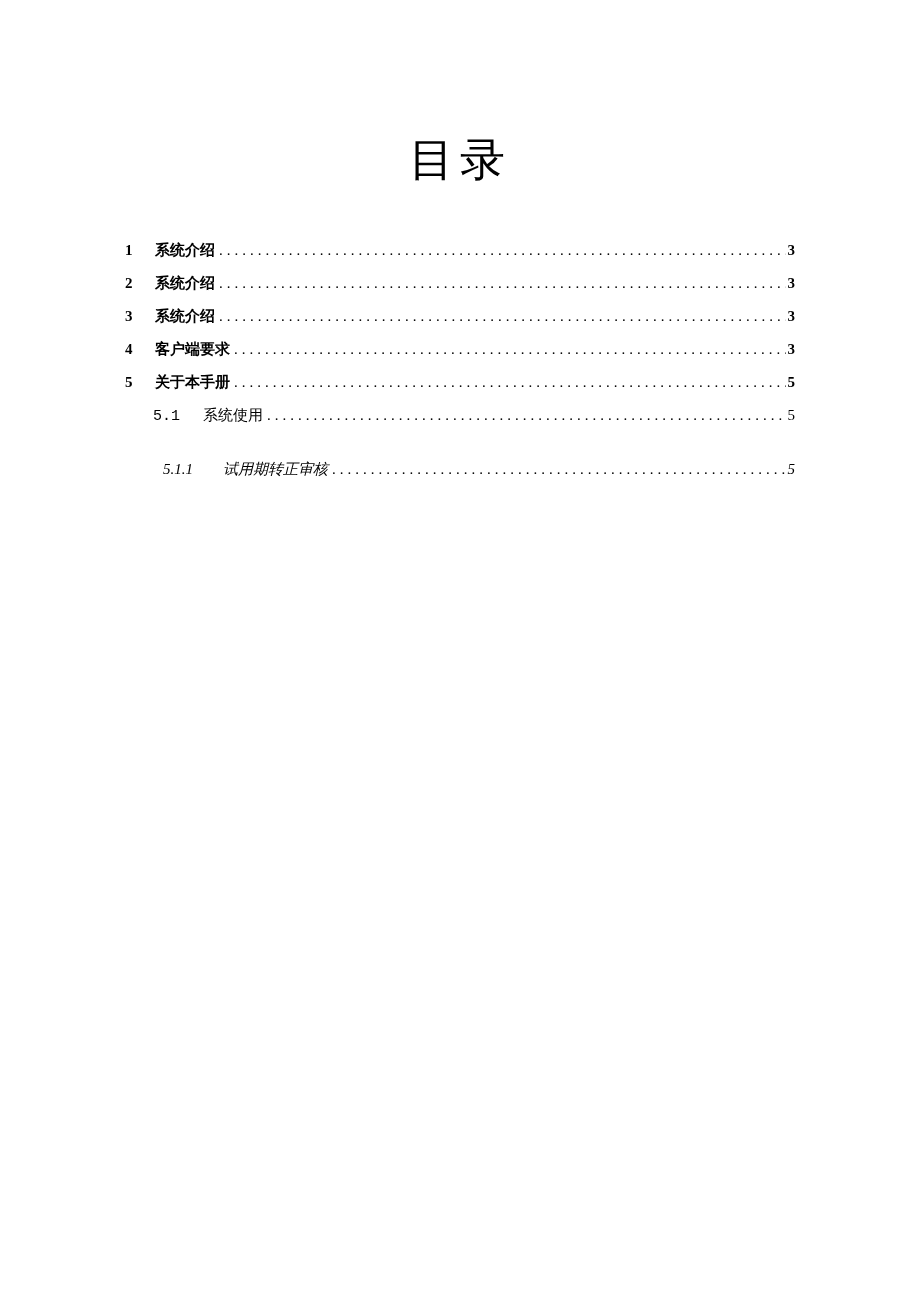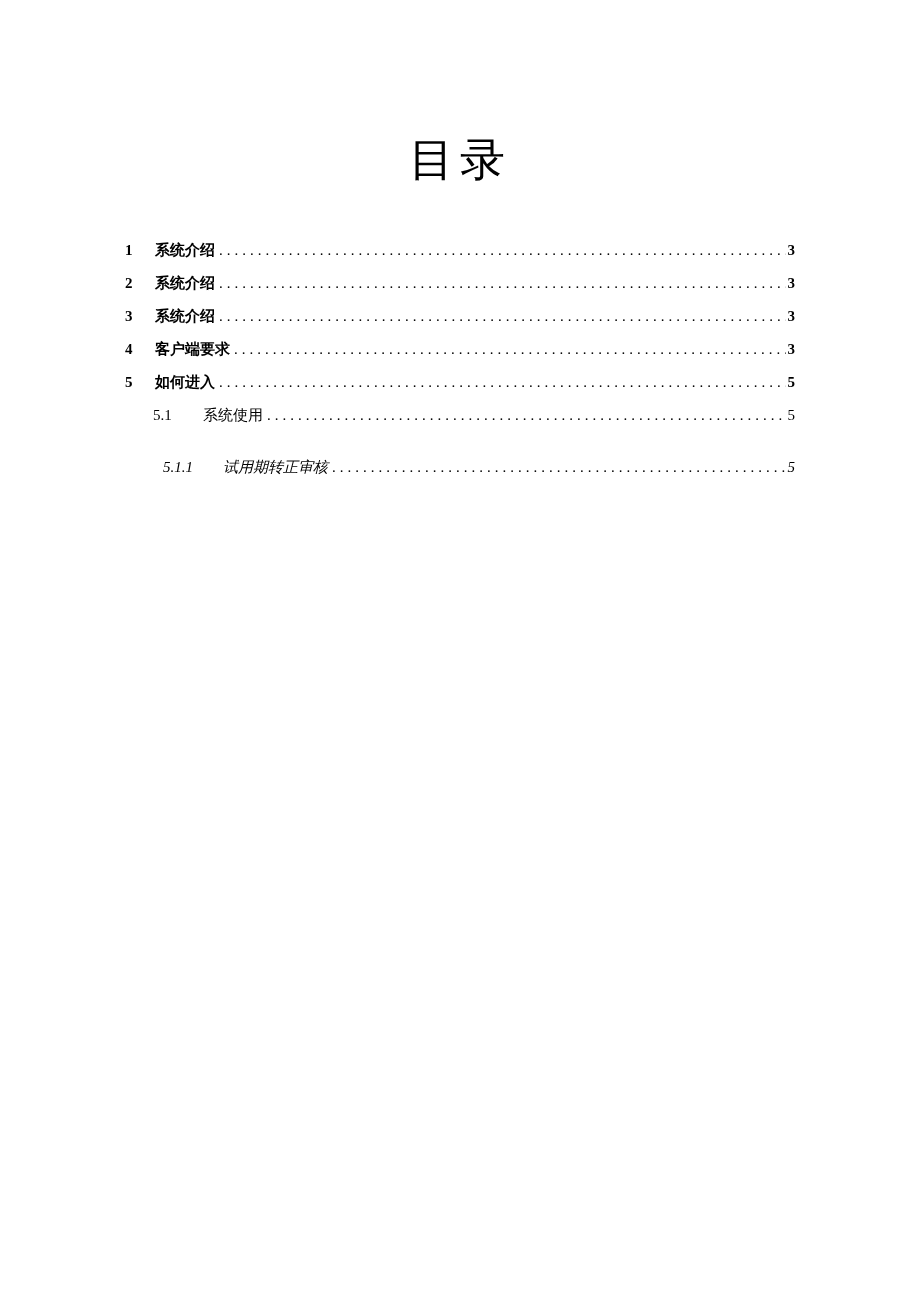--- a/index.html
+++ b/index.html
@@ -50,21 +50,21 @@
       font-weight: normal;
       margin-top: 28px;
     }
     .toc-num {
       display: inline-block;
       min-width: 30px;
       padding-right: 10px;
     }
     .toc-entry.level-2 .toc-num {
       min-width: 50px;
-      font-family: Liberation Serif, serif;
+      font-family: Liberation Mono, monospace;
     }
     .toc-entry.level-3 .toc-num {
       min-width: 60px;
       font-family: "Times New Roman", serif;
     }
     .toc-label {
       padding-right: 4px;
     }
     .toc-dots {
       flex: 1;
@@ -115,21 +115,21 @@
 
     <div class="toc-entry level-1">
       <span class="toc-num">4</span>
       <span class="toc-label">客户端要求</span>
       <span class="toc-dots"></span>
       <span class="toc-page">3</span>
     </div>
 
     <div class="toc-entry level-1">
       <span class="toc-num">5</span>
-      <span class="toc-label">如何进入</span>
+      <span class="toc-label">关于本手册</span>
       <span class="toc-dots"></span>
       <span class="toc-page">5</span>
     </div>
 
     <div class="toc-entry level-2">
       <span class="toc-num">5.1</span>
       <span class="toc-label">系统使用</span>
       <span class="toc-dots"></span>
       <span class="toc-page">5</span>
     </div>

